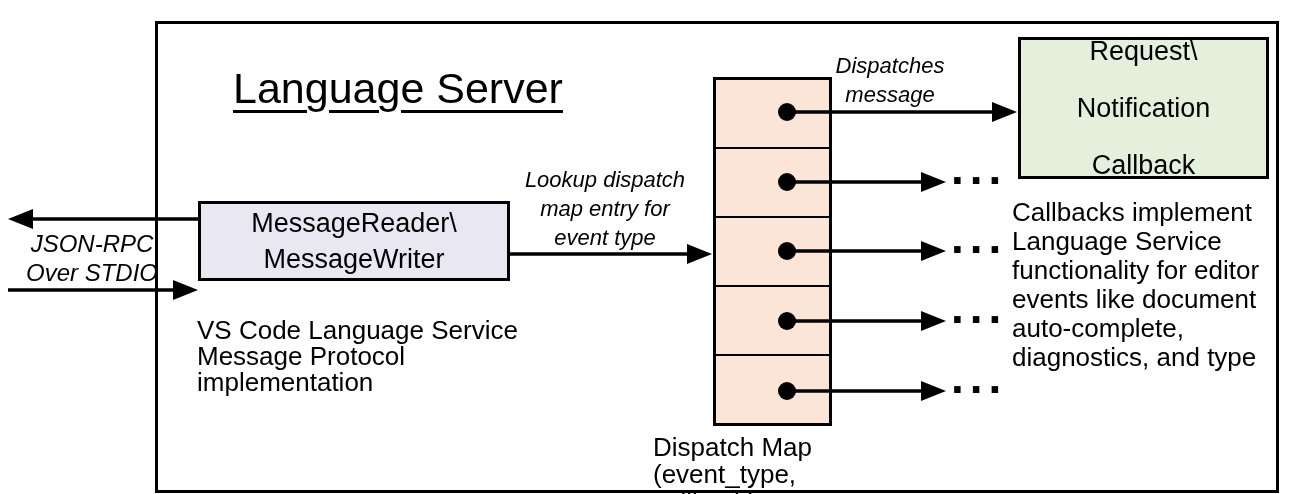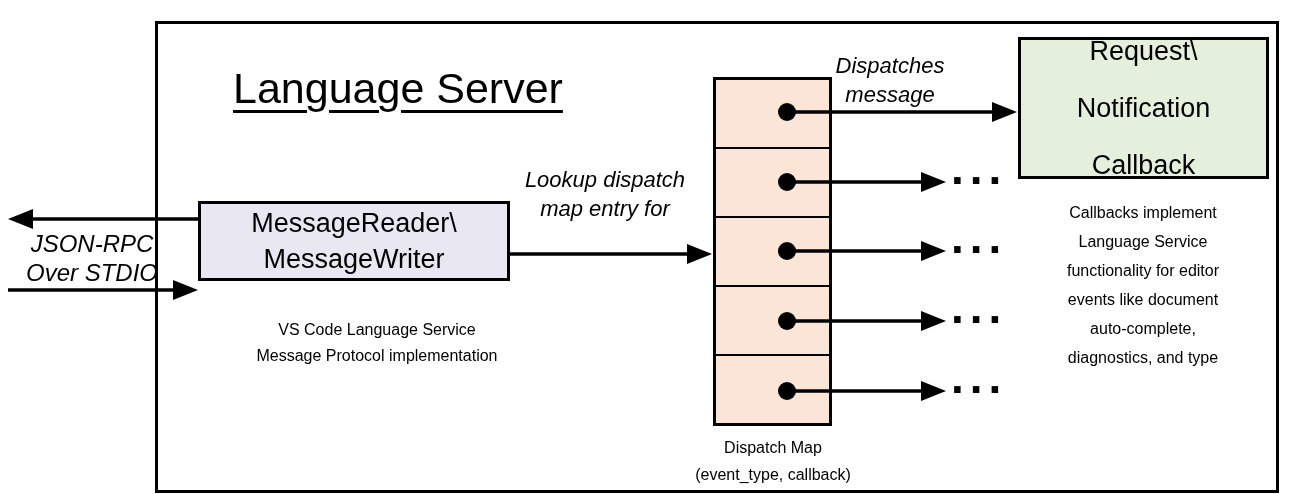--- a/index.html
+++ b/index.html
@@ -42,21 +42,21 @@
   }
 
   .dispatch-map {
     position: absolute; left: 713px; top: 68px; width: 119px; height: 349px;
     background: #fbe5d6; border: 3px solid #000;
     display: flex; flex-direction: column;
   }
   .dispatch-map .cell { flex: 1; }
   .dispatch-map .cell + .cell { border-top: 2.5px solid #000; }
 
-  .caption { position: absolute; font-size: 16px; text-align: center; }
+  .caption { position: absolute; font-size: 26px; }
   .reader-caption { left: 197px; top: 308px; width: 360px; line-height: 26px; }
   .callback-caption { left: 1012px; top: 189px; width: 262px; line-height: 29px; }
   .map-caption { left: 653px; top: 425px; width: 240px; line-height: 27px; }
 
   .io-label {
     position: absolute; left: 12px; top: 220px; width: 160px;
     font-size: 24px; line-height: 29px; font-style: italic; text-align: center;
     white-space: nowrap;
   }
   .lookup-label {
@@ -102,20 +102,21 @@
   </div>
 
   <div class="io-label">
     <span style="display:block">JSON-RPC</span>
     <span style="display:block">Over STDIO</span>
   </div>
 
   <div class="lookup-label">
     <span style="display:block">Lookup dispatch</span>
     <span style="display:block">map entry for</span>
+    <span style="display:block">event type</span>
   </div>
 
   <div class="dispatches-label">
     <span style="display:block">Dispatches</span>
     <span style="display:block">message</span>
   </div>
 
   <div class="dispatch-map" style="background: rgb(251, 229, 214);">
     <div class="cell"></div>
     <div class="cell"></div>

